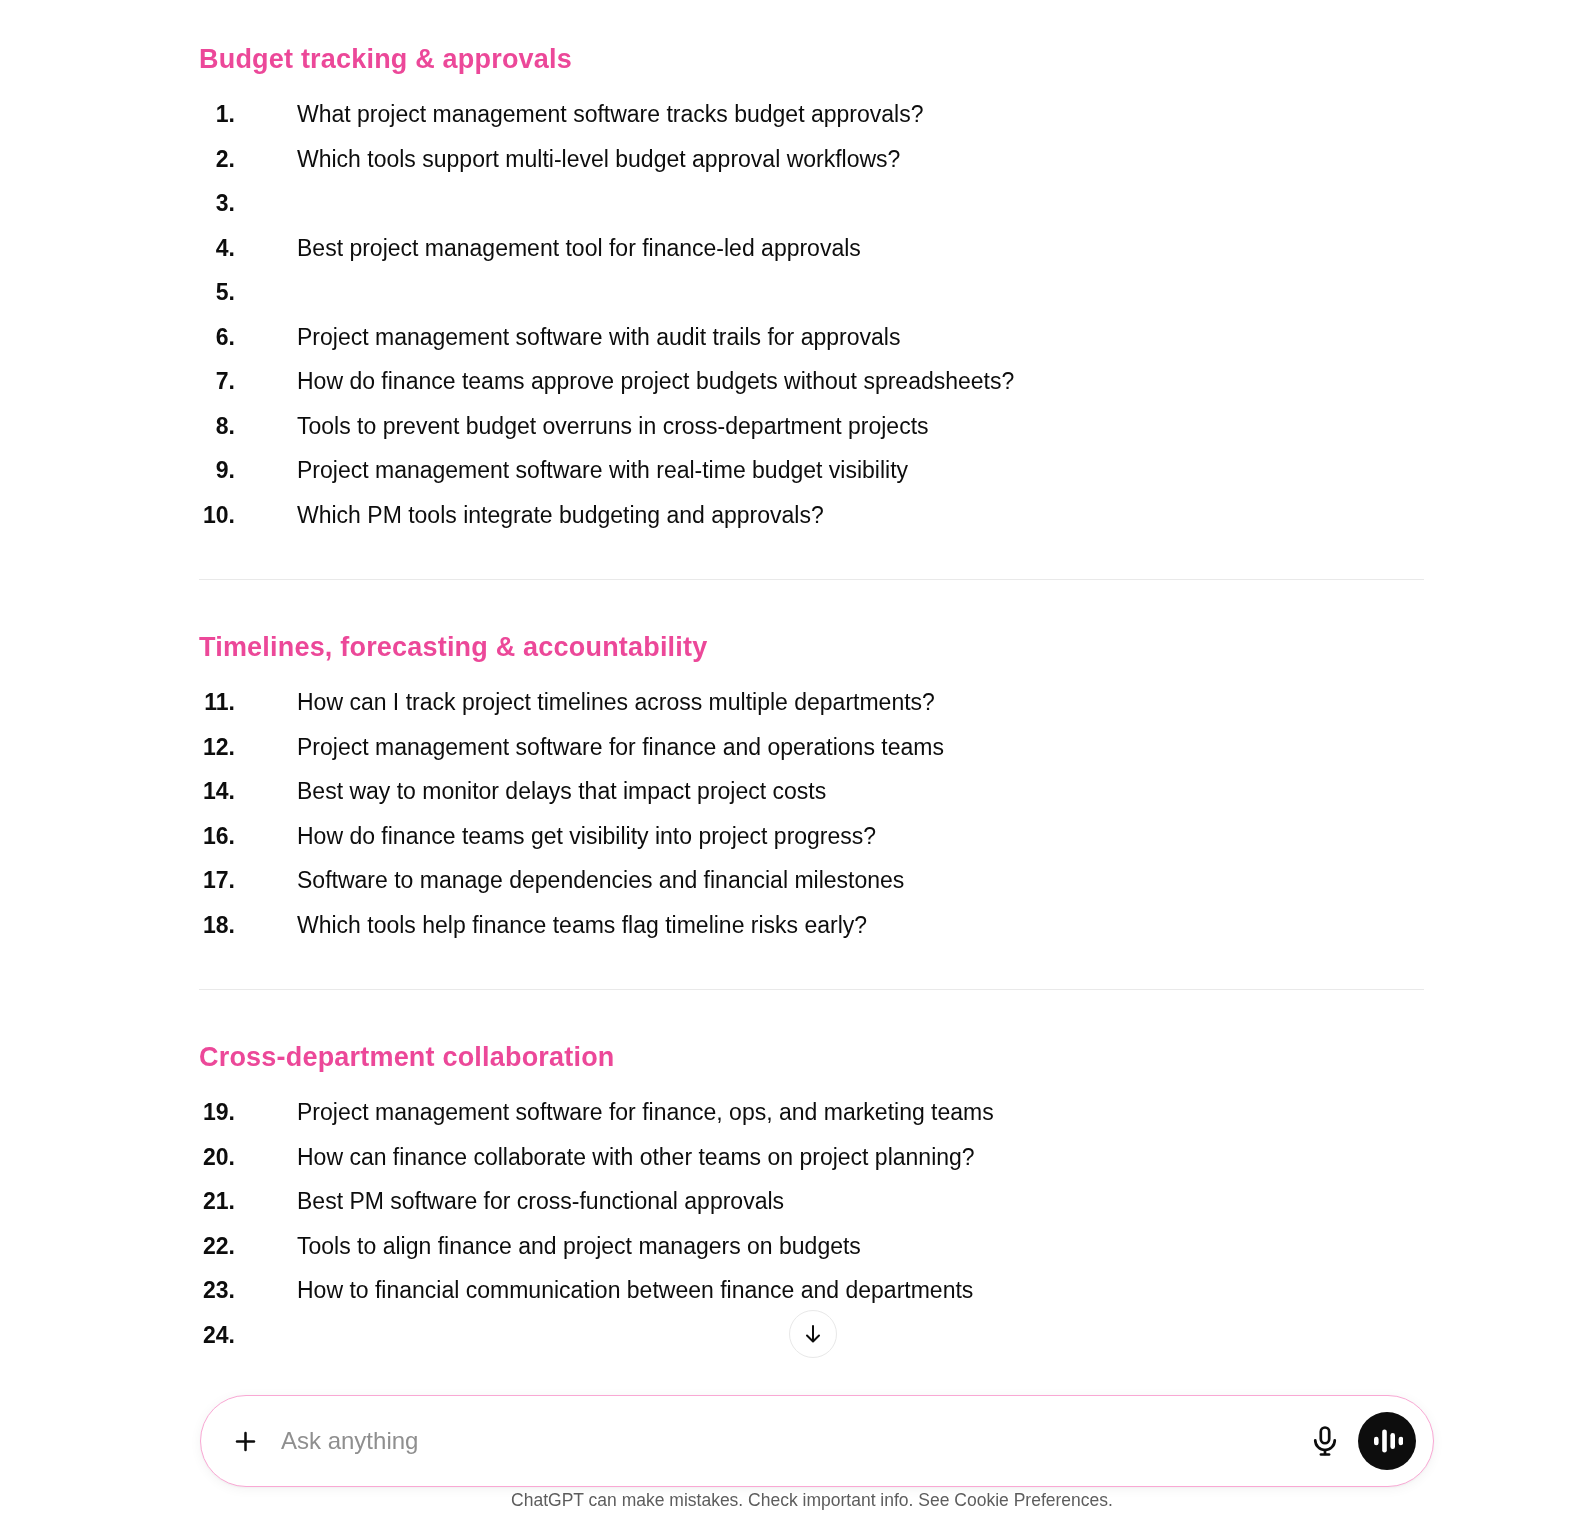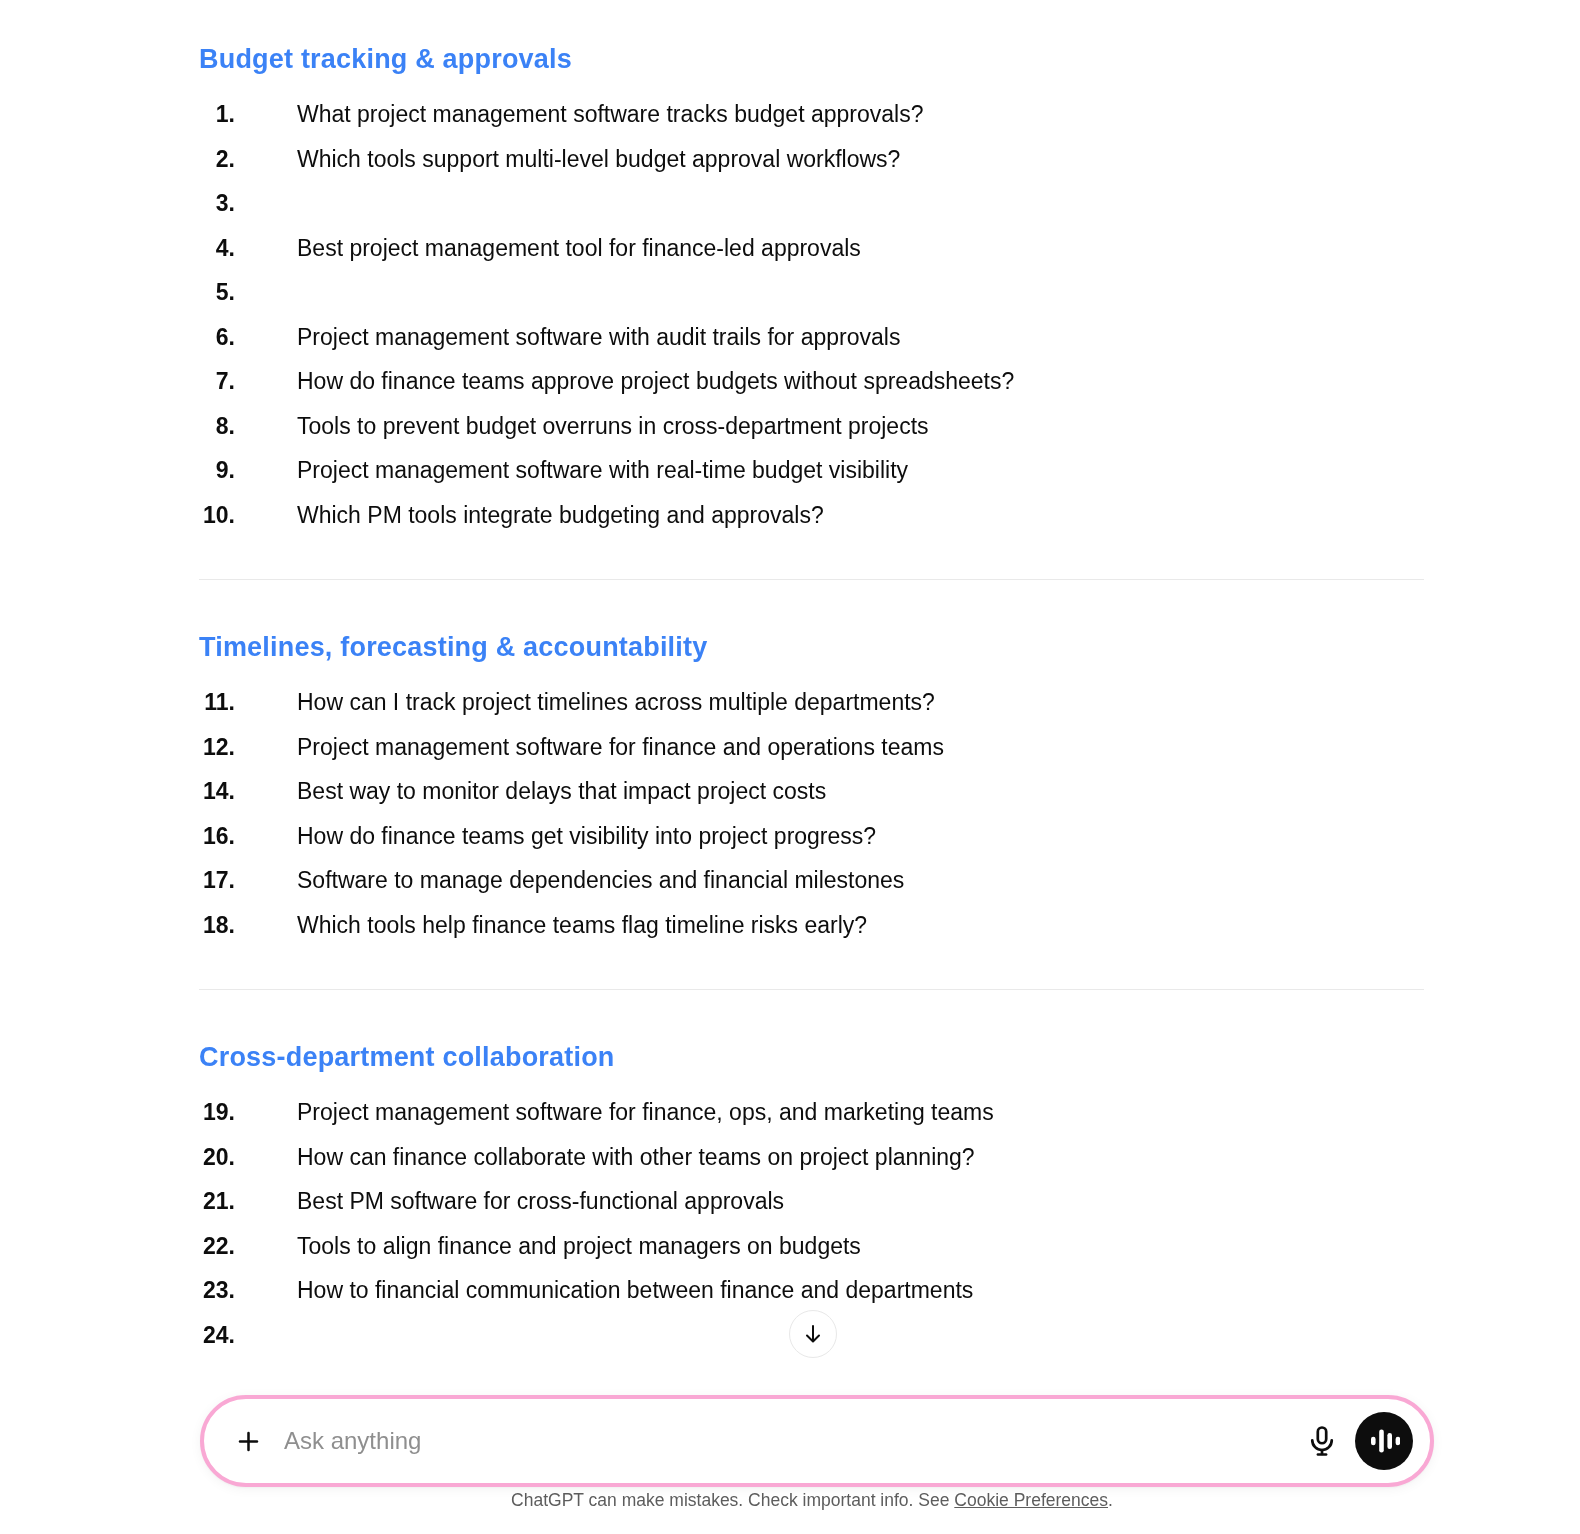--- a/index.html
+++ b/index.html
@@ -18,21 +18,21 @@
     position: absolute;
     left: 196px; top: 0;
     width: 1232px;
   }
   h2.section-heading {
     font-size: 27px;
     line-height: 34px;
     font-weight: 700;
     letter-spacing: 0.2px;
     margin: 50px 0 23px 3px;
-    color: #3b82f6;
+    color: #ec4899;
   }
   section.chat-section:first-child h2.section-heading { margin-top: 42px; }
 
   ol.question-list { list-style: none; margin: 0; padding: 0; }
   ol.question-list li {
     display: grid;
     grid-template-columns: 39px 1fr;
     column-gap: 15px;
     font-size: 23px;
     line-height: 30px;
@@ -61,21 +61,21 @@
     z-index: 5;
     padding: 0;
   }
 
   
   .composer {
     position: absolute;
     left: 200px; top: 1395px;
     width: 1234px; height: 92px;
     background: #ffffff;
-    border: 4px solid #f9a8d4;
+    border: 1px solid #f9a8d4;
     border-radius: 46px;
     box-shadow: 0 2px 12px rgba(0,0,0,0.05), 0 1px 2px rgba(0,0,0,0.03);
     display: flex; align-items: center;
     z-index: 20;
   }
   .icon-btn {
     background: transparent; border: none; padding: 0;
     display: flex; align-items: center; justify-content: center;
     cursor: pointer;
   }
@@ -104,21 +104,20 @@
     position: absolute;
     left: 196px; top: 1489px;
     width: 1232px;
     text-align: center;
     font-size: 17.5px;
     line-height: 22px;
     color: #5d5d5d;
   }
   .footer a {
     color: #5d5d5d;
-    text-decoration: underline;
     cursor: pointer;
   }
 </style>
 </head>
 <body>
 
 <div class="content" id="sections">
     <section class="chat-section">
       <h2 class="section-heading">Budget tracking &amp; approvals</h2>
       <ol class="question-list">

